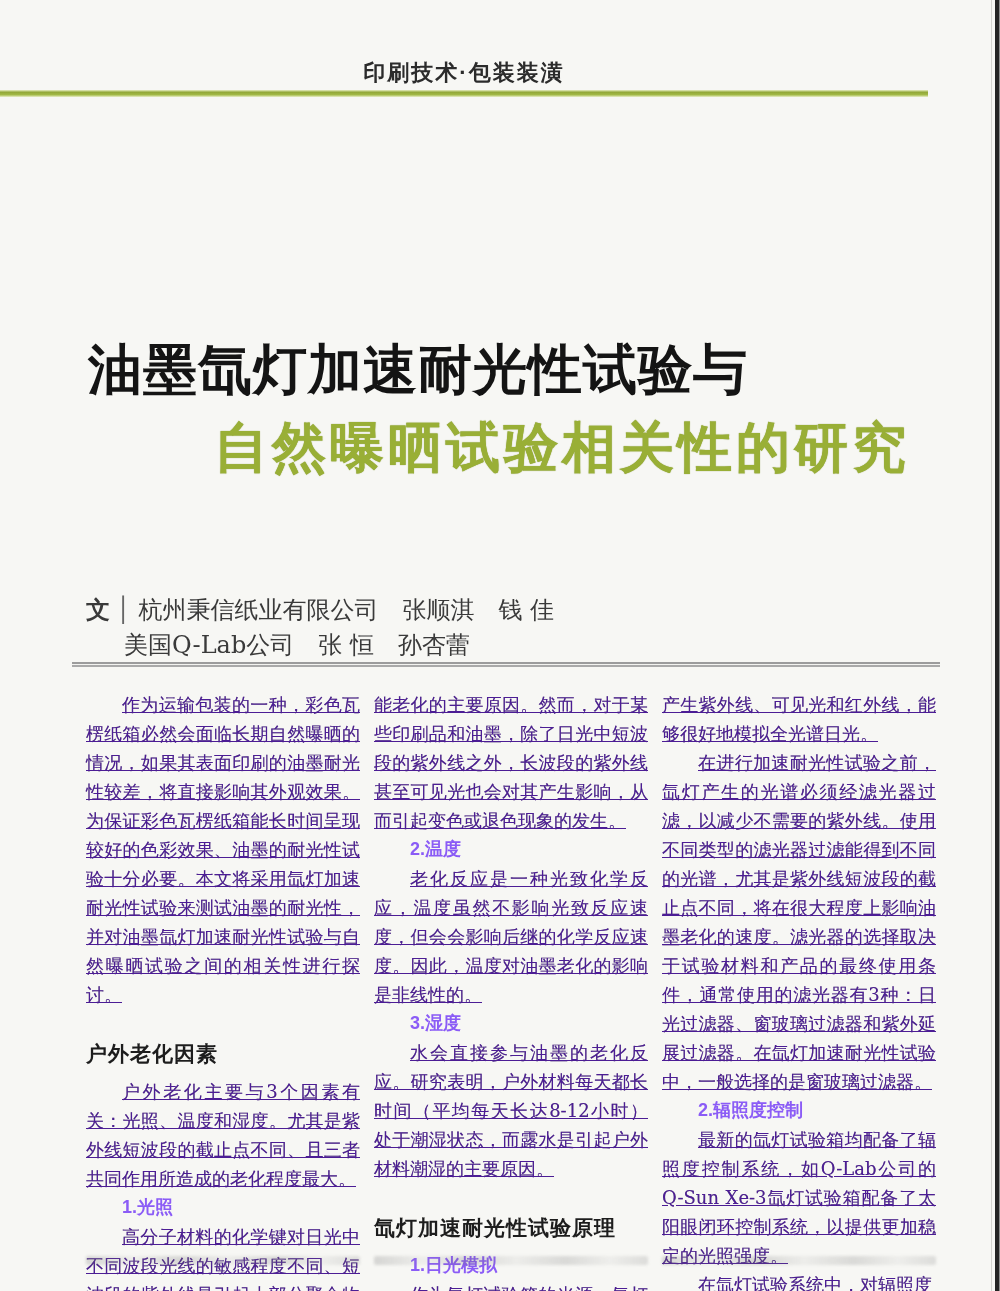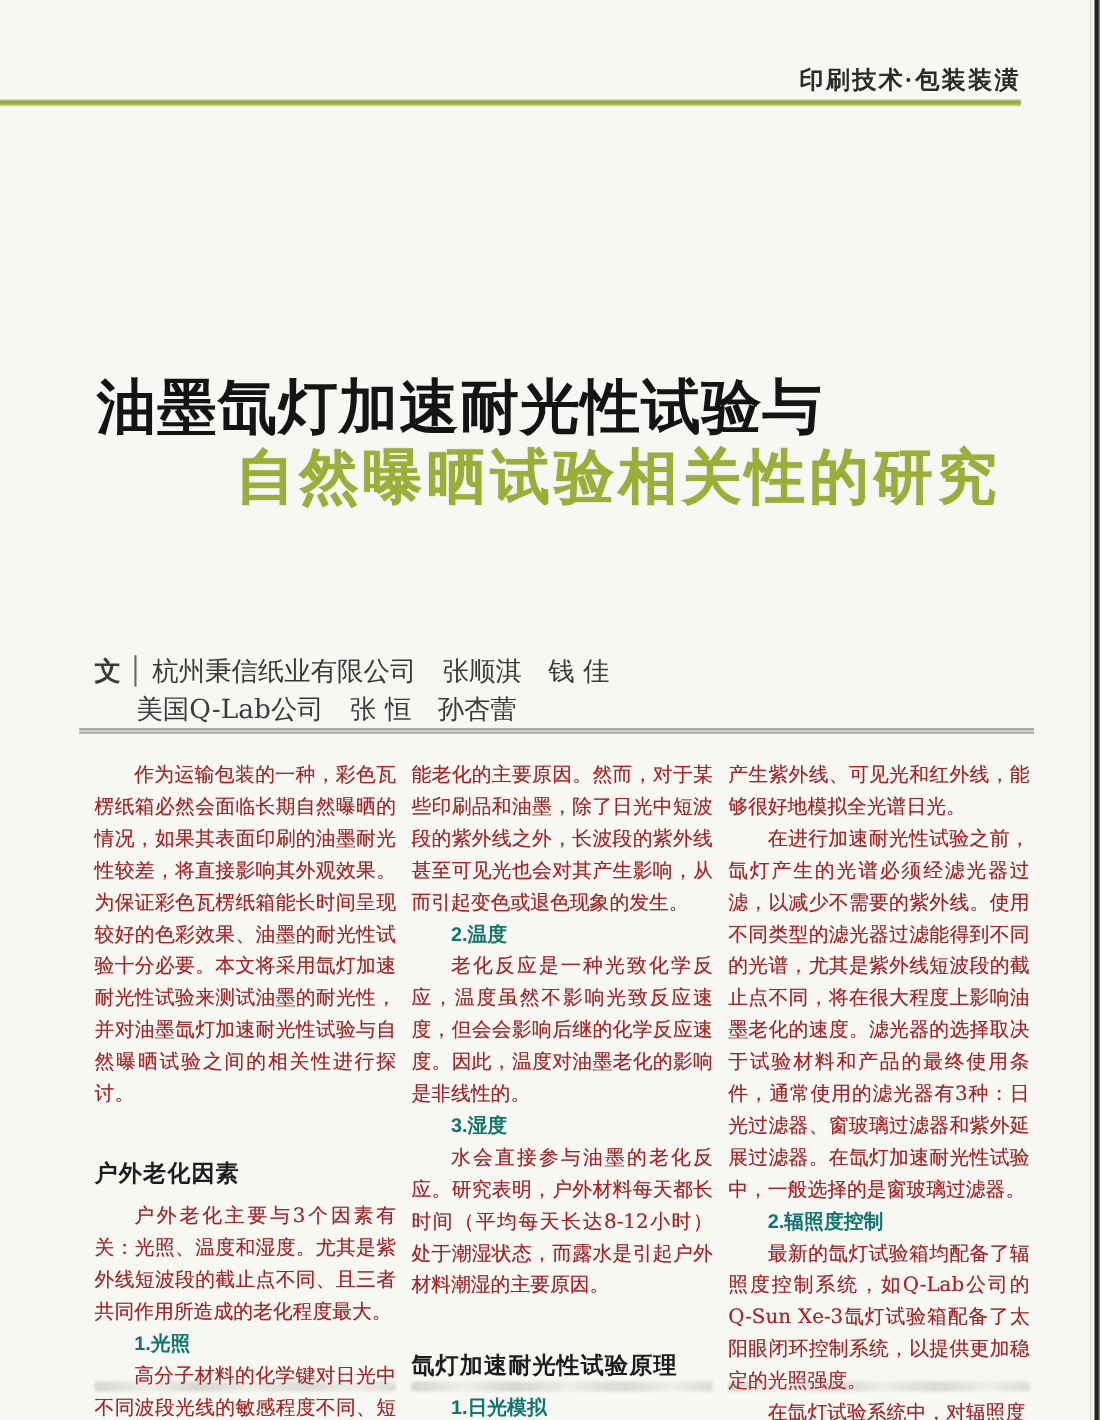--- a/index.html
+++ b/index.html
@@ -5,69 +5,69 @@
   html,body { margin:0; padding:0; background:#eceae8; }
   .page {
     position:relative; width:1000px; height:1291px;
     background:#f7f7f4; overflow:hidden;
     font-family:"DejaVu Serif","Liberation Serif",serif;
     color:#363636;
   }
   
   .magazine-header {
     position:absolute; top:58px; left:0; width:928px;
-    text-align:right;
+    text-align:center;
     font-family:"Liberation Sans","DejaVu Sans",sans-serif;
     font-weight:bold; font-size:22px; letter-spacing:2px; color:#2b2b2b;
   }
   .header-rule {
     position:absolute; top:90px; left:0; width:928px; height:7px;
     background:linear-gradient(180deg,#e7eec3 0%,#92a838 32%,#a2b946 68%,#e9efc9 100%);
   }
   
   .page-edge-dark { position:absolute; top:0; bottom:0; right:1px; width:4px; background:#242424; }
   .page-edge-outer { position:absolute; top:0; bottom:0; right:0; width:1px; background:#8a8a8a; }
   .page-edge-light { position:absolute; top:0; bottom:0; right:8px; width:1px; background:#d4d4d0; }
 
   
   .title-block { position:absolute; top:338px; left:88px;
     font-family:Liberation Serif, serif; font-weight:bold; }
   .title-line1 { font-size:54px; line-height:64px; letter-spacing:1px; color:#141414; }
-  .title-line2 { font-size:54px; line-height:64px; letter-spacing:4px; margin-left:126px; 
+  .title-line2 { font-size:54px; line-height:64px; letter-spacing:4px; margin-left:126px; margin-top:14px;
     color:#99af36; text-shadow:0 0 1px #7d9128; }
 
   
   .byline { position:absolute; top:592px; left:86px; font-size:24px; line-height:35px; color:#3a3a3a; }
   .byline-prefix { font-weight:bold; }
   .byline-sep { color:#666; padding:0 8px 0 6px; font-weight:normal; }
   .byline-row2 { padding-left:38px; }
 
   
   .byline-divider {
     position:absolute; top:662px; left:72px; width:868px; height:5px;
     border-top:2px solid #9c9c9c; border-bottom:2px solid #a9a9a9; box-sizing:border-box;
     background:#f3f3f0;
   }
 
   
   .columns { position:absolute; top:690px; left:86px; width:850px; display:flex; gap:14px; }
   .col { width:274px; }
   .col p.body {
     margin:0; font-size:18px; line-height:29px; text-align:justify;
-    color:#b91c1c; text-shadow:0 0 0.5px rgba(70,70,70,.55);
+    color:#4c1d95; text-shadow:0 0 0.5px rgba(70,70,70,.55);text-decoration:underline;
   }
   .col p.indent { text-indent:2em; }
   .col h2.section {
     font-family:"Liberation Sans","DejaVu Sans",sans-serif;
     font-size:21px; line-height:30px; letter-spacing:1px;
-    margin:44px 0 8px; color:#1d1d1d;
+    margin:30px 0 8px; color:#1d1d1d;
   }
   .col h3.sub {
     font-family:"Liberation Sans","DejaVu Sans",sans-serif;
-    font-size:18px; line-height:29px; margin:0; text-indent:2em; color:#0f766e;
+    font-size:18px; line-height:29px; margin:0; text-indent:2em; color:#8b5cf6;
   }
   
   .ghost-row { position:absolute; top:1256px; left:86px; width:850px; display:flex; gap:14px; }
   .ghost {
     flex:1; height:9px; border-radius:2px; filter:blur(1.6px); opacity:.55;
     background:linear-gradient(90deg,
       rgba(110,110,110,.45) 0%, rgba(160,160,160,.18) 18%, rgba(105,105,105,.42) 34%,
       rgba(150,150,150,.2) 52%, rgba(112,112,112,.4) 70%, rgba(155,155,155,.18) 86%,
       rgba(118,118,118,.38) 100%);
   }

